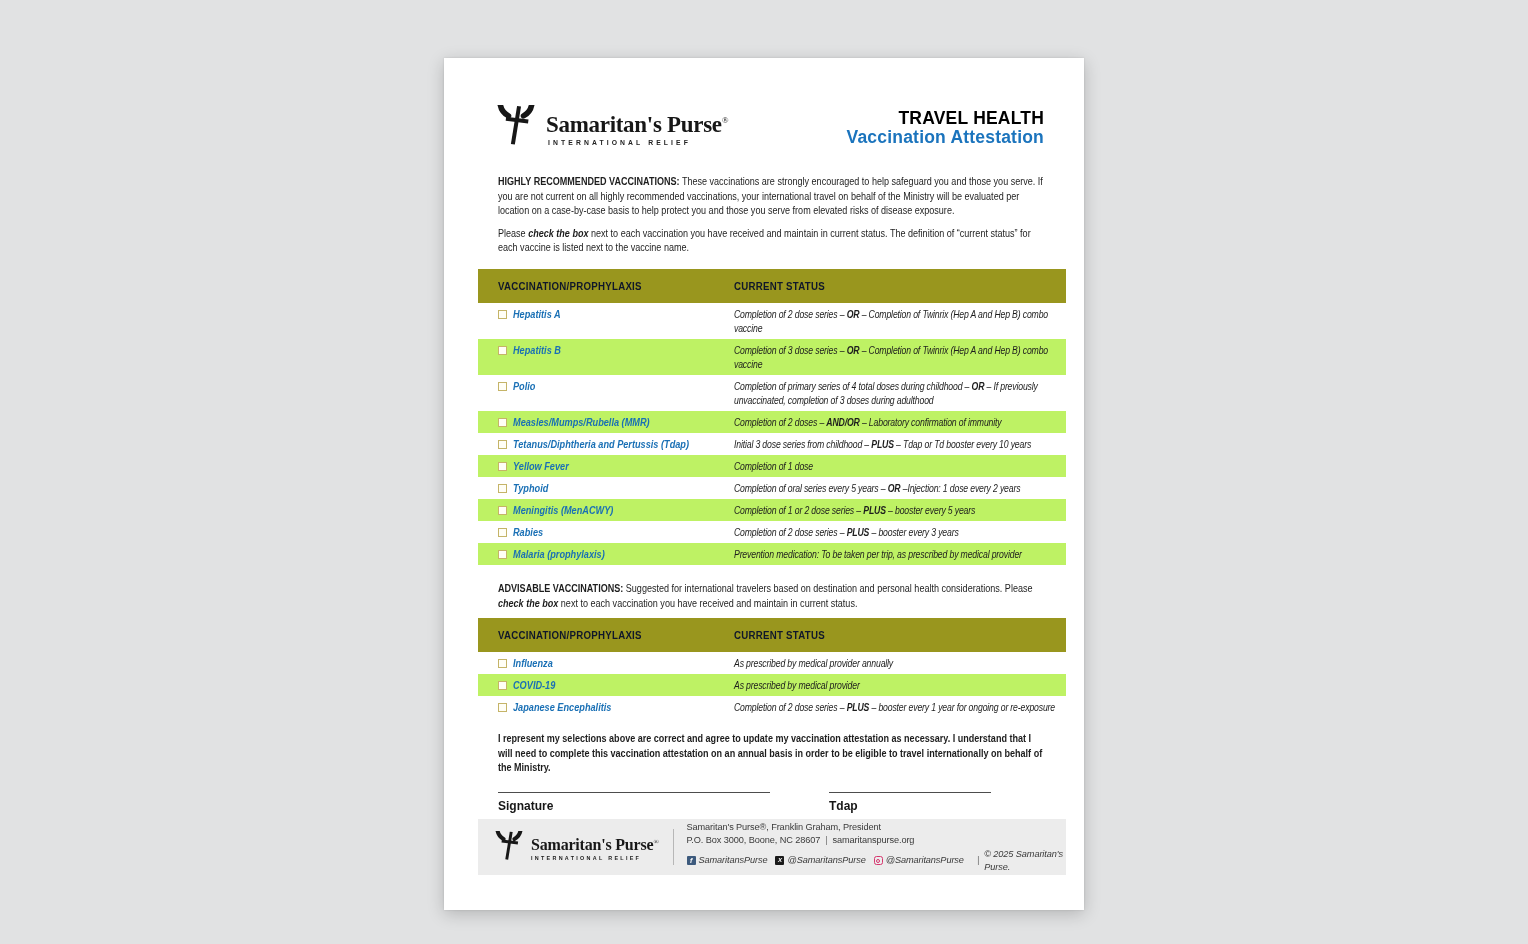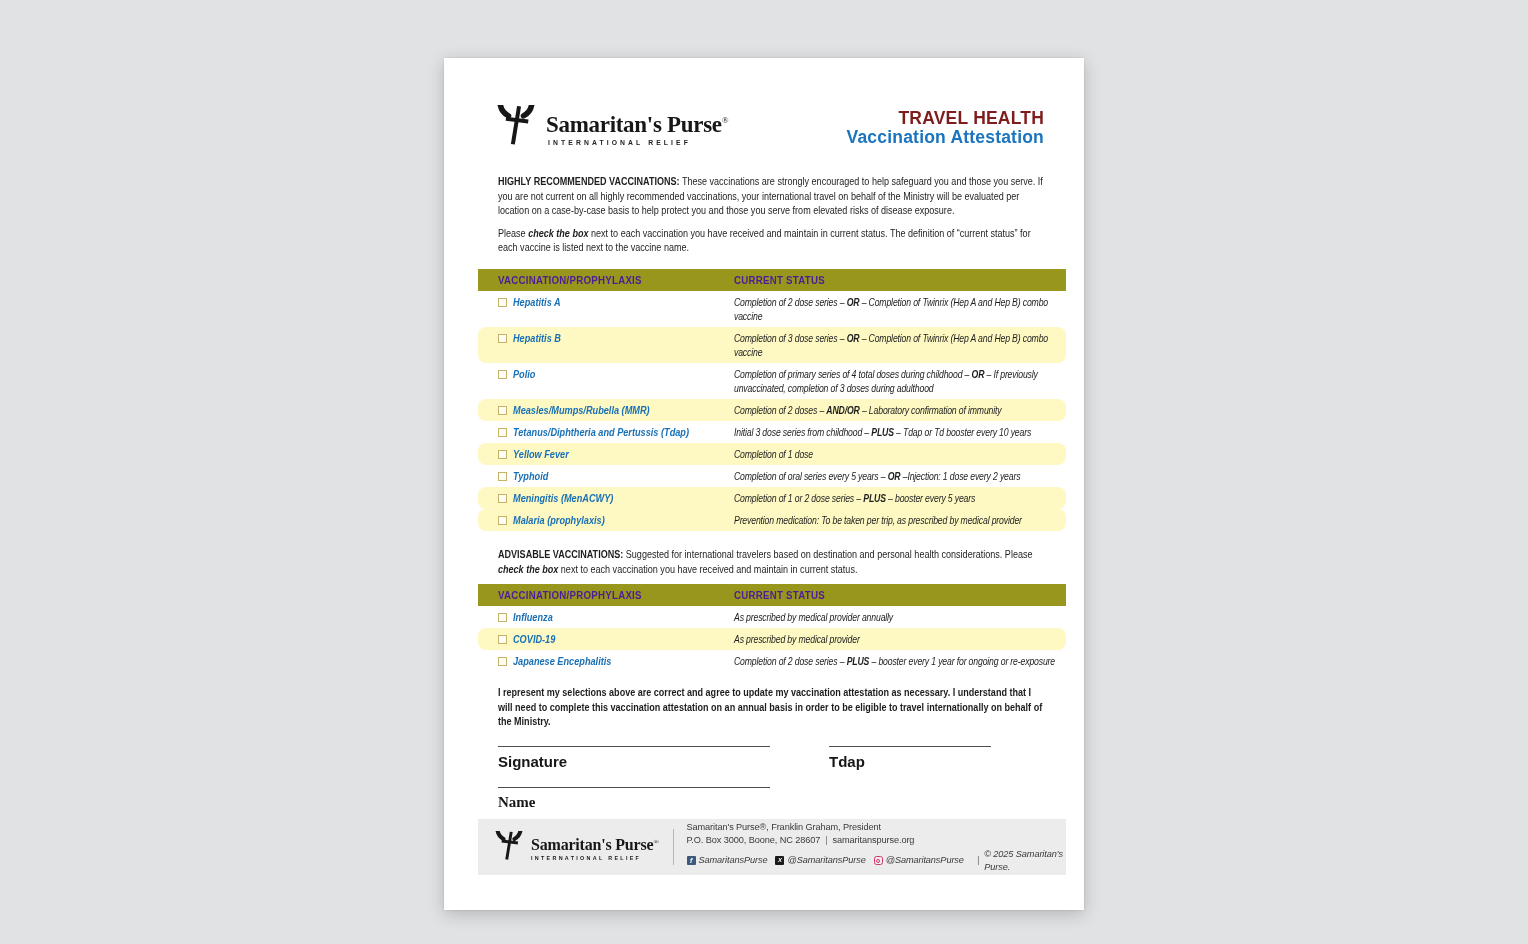--- a/index.html
+++ b/index.html
@@ -10,55 +10,55 @@
 
   
   .doc-header{display:flex;justify-content:space-between;align-items:flex-start;margin:47px 40px 0 50px;}
   .brand{display:flex;align-items:center;}
   .brand svg{flex:none;}
   .brand-text{margin-left:8px;}
   .brand-name{font-family:"Liberation Serif",serif;font-weight:700;font-size:23px;letter-spacing:-.3px;color:#171717;line-height:24px;}
   .brand-name .reg{font-size:9px;vertical-align:9px;font-weight:400;}
   .brand-tag{font-size:6.8px;letter-spacing:3.1px;color:#222;margin-top:2px;padding-left:2px;font-weight:700;}
   .doc-title{text-align:right;line-height:19px;padding-top:4px;}
-  .doc-title .t1{font-size:17.5px;font-weight:700;color:#7f1d1d;letter-spacing:.2px;}
+  .doc-title .t1{font-size:17.5px;font-weight:700;color:#000000;letter-spacing:.2px;}
   .doc-title .t2{font-size:17.5px;font-weight:700;color:#1b74bd;letter-spacing:.2px;}
 
   
   .cond{width:700px;transform:scaleX(.78);transform-origin:0 0;}
   .cond p{margin:0;font-size:11.6px;line-height:14.6px;color:#1d1d1d;}
   .cond p + p{margin-top:8px;}
   .bi{font-weight:700;font-style:italic;}
   .intro{margin:25px 0 0 54px;}
   .adv{margin:16px 0 0 54px;}
   .att{margin:13px 0 0 54px;}
   .att p{font-weight:700;}
 
   
   .vtable{margin:14px 0 0 34px;width:588px;}
   .vtable.second{margin-top:8px;}
-  .t-head{display:flex;align-items:center;background:#99961e;height:22px;color:#4c1d95;}
+  .t-head{display:flex;align-items:center;background:#99961e;height:34px;color:#0f172a;}
   .t-h{font-weight:700;font-size:11.4px;letter-spacing:.3px;white-space:nowrap;}
   .t-h.c1{width:256px;box-sizing:border-box;padding-left:20px;flex:none;}
   .t-h .cx{display:inline-block;transform:scaleX(.85);transform-origin:0 50%;}
   .t-row{display:flex;align-items:flex-start;padding:4px 0;font-style:italic;}
-  .t-row.alt{background:#fef9c3;border-radius:8px;}
+  .t-row.alt{background:#bef264;}
   .t-c1{width:256px;flex:none;box-sizing:border-box;padding-left:20px;display:flex;align-items:flex-start;}
   .cb{width:7px;height:7px;border:1px solid #c5b468;background:#fffef6;margin:3px 6px 0 0;flex:none;cursor:pointer;}
   .vax{color:#1a70b5;font-weight:700;font-size:11.2px;line-height:14px;white-space:nowrap;display:inline-block;
        transform:scaleX(.82);transform-origin:0 0;}
   .t-c2{width:420px;flex:none;box-sizing:border-box;padding-right:10px;font-size:11px;line-height:14px;
         letter-spacing:-.2px;color:#1d1d1d;transform:scaleX(.79);transform-origin:0 0;}
   .t-c2 b{font-weight:700;}
 
   
   .sig-area{margin-left:54px;}
   .sig-row{display:flex;margin-top:17px;}
   .field .line{border-top:1px solid #4d4d4d;height:0;}
-  .field .flabel{font-weight:700;font-size:15px;margin-top:6px;color:#161616;}
+  .field .flabel{font-weight:700;font-size:12px;margin-top:6px;color:#161616;}
   .field.sig{width:272px;margin-right:59px;}
   .field.date{width:162px;}
   .field.name{width:272px;margin-top:17px;font-family:Liberation Serif, serif;}
 
   
   .footer{position:absolute;left:34px;top:761px;width:588px;height:56px;background:#ececec;display:flex;align-items:center;}
   .f-brand{display:flex;align-items:center;margin-left:15px;flex:none;}
   .f-brand-text{margin-left:6px;}
   .f-brand-name{font-family:"Liberation Serif",serif;font-weight:700;font-size:16px;letter-spacing:-.2px;color:#171717;line-height:16px;}
   .f-brand-name .reg{font-size:7px;vertical-align:6px;font-weight:400;}
@@ -161,20 +161,27 @@
           </div>
           <div class="t-c2"><span>Completion of oral series every 5 years – </span><b>OR</b><span> –Injection: 1 dose every 2 years</span></div>
         </div>
         <div class="t-row alt">
           <div class="t-c1">
             <span class="cb" role="checkbox" aria-checked="false"></span>
             <span class="vax">Meningitis (MenACWY)</span>
           </div>
           <div class="t-c2"><span>Completion of 1 or 2 dose series – </span><b>PLUS</b><span> – booster every 5 years</span></div>
         </div>
+        <div class="t-row">
+          <div class="t-c1">
+            <span class="cb" role="checkbox" aria-checked="false"></span>
+            <span class="vax">Rabies</span>
+          </div>
+          <div class="t-c2"><span>Completion of 2 dose series – </span><b>PLUS</b><span> – booster every 3 years</span></div>
+        </div>
         <div class="t-row alt">
           <div class="t-c1">
             <span class="cb" role="checkbox" aria-checked="false"></span>
             <span class="vax">Malaria (prophylaxis)</span>
           </div>
           <div class="t-c2"><span>Prevention medication: To be taken per trip, as prescribed by medical provider</span></div>
         </div>
       </div>
 
     <div class="cond adv">

